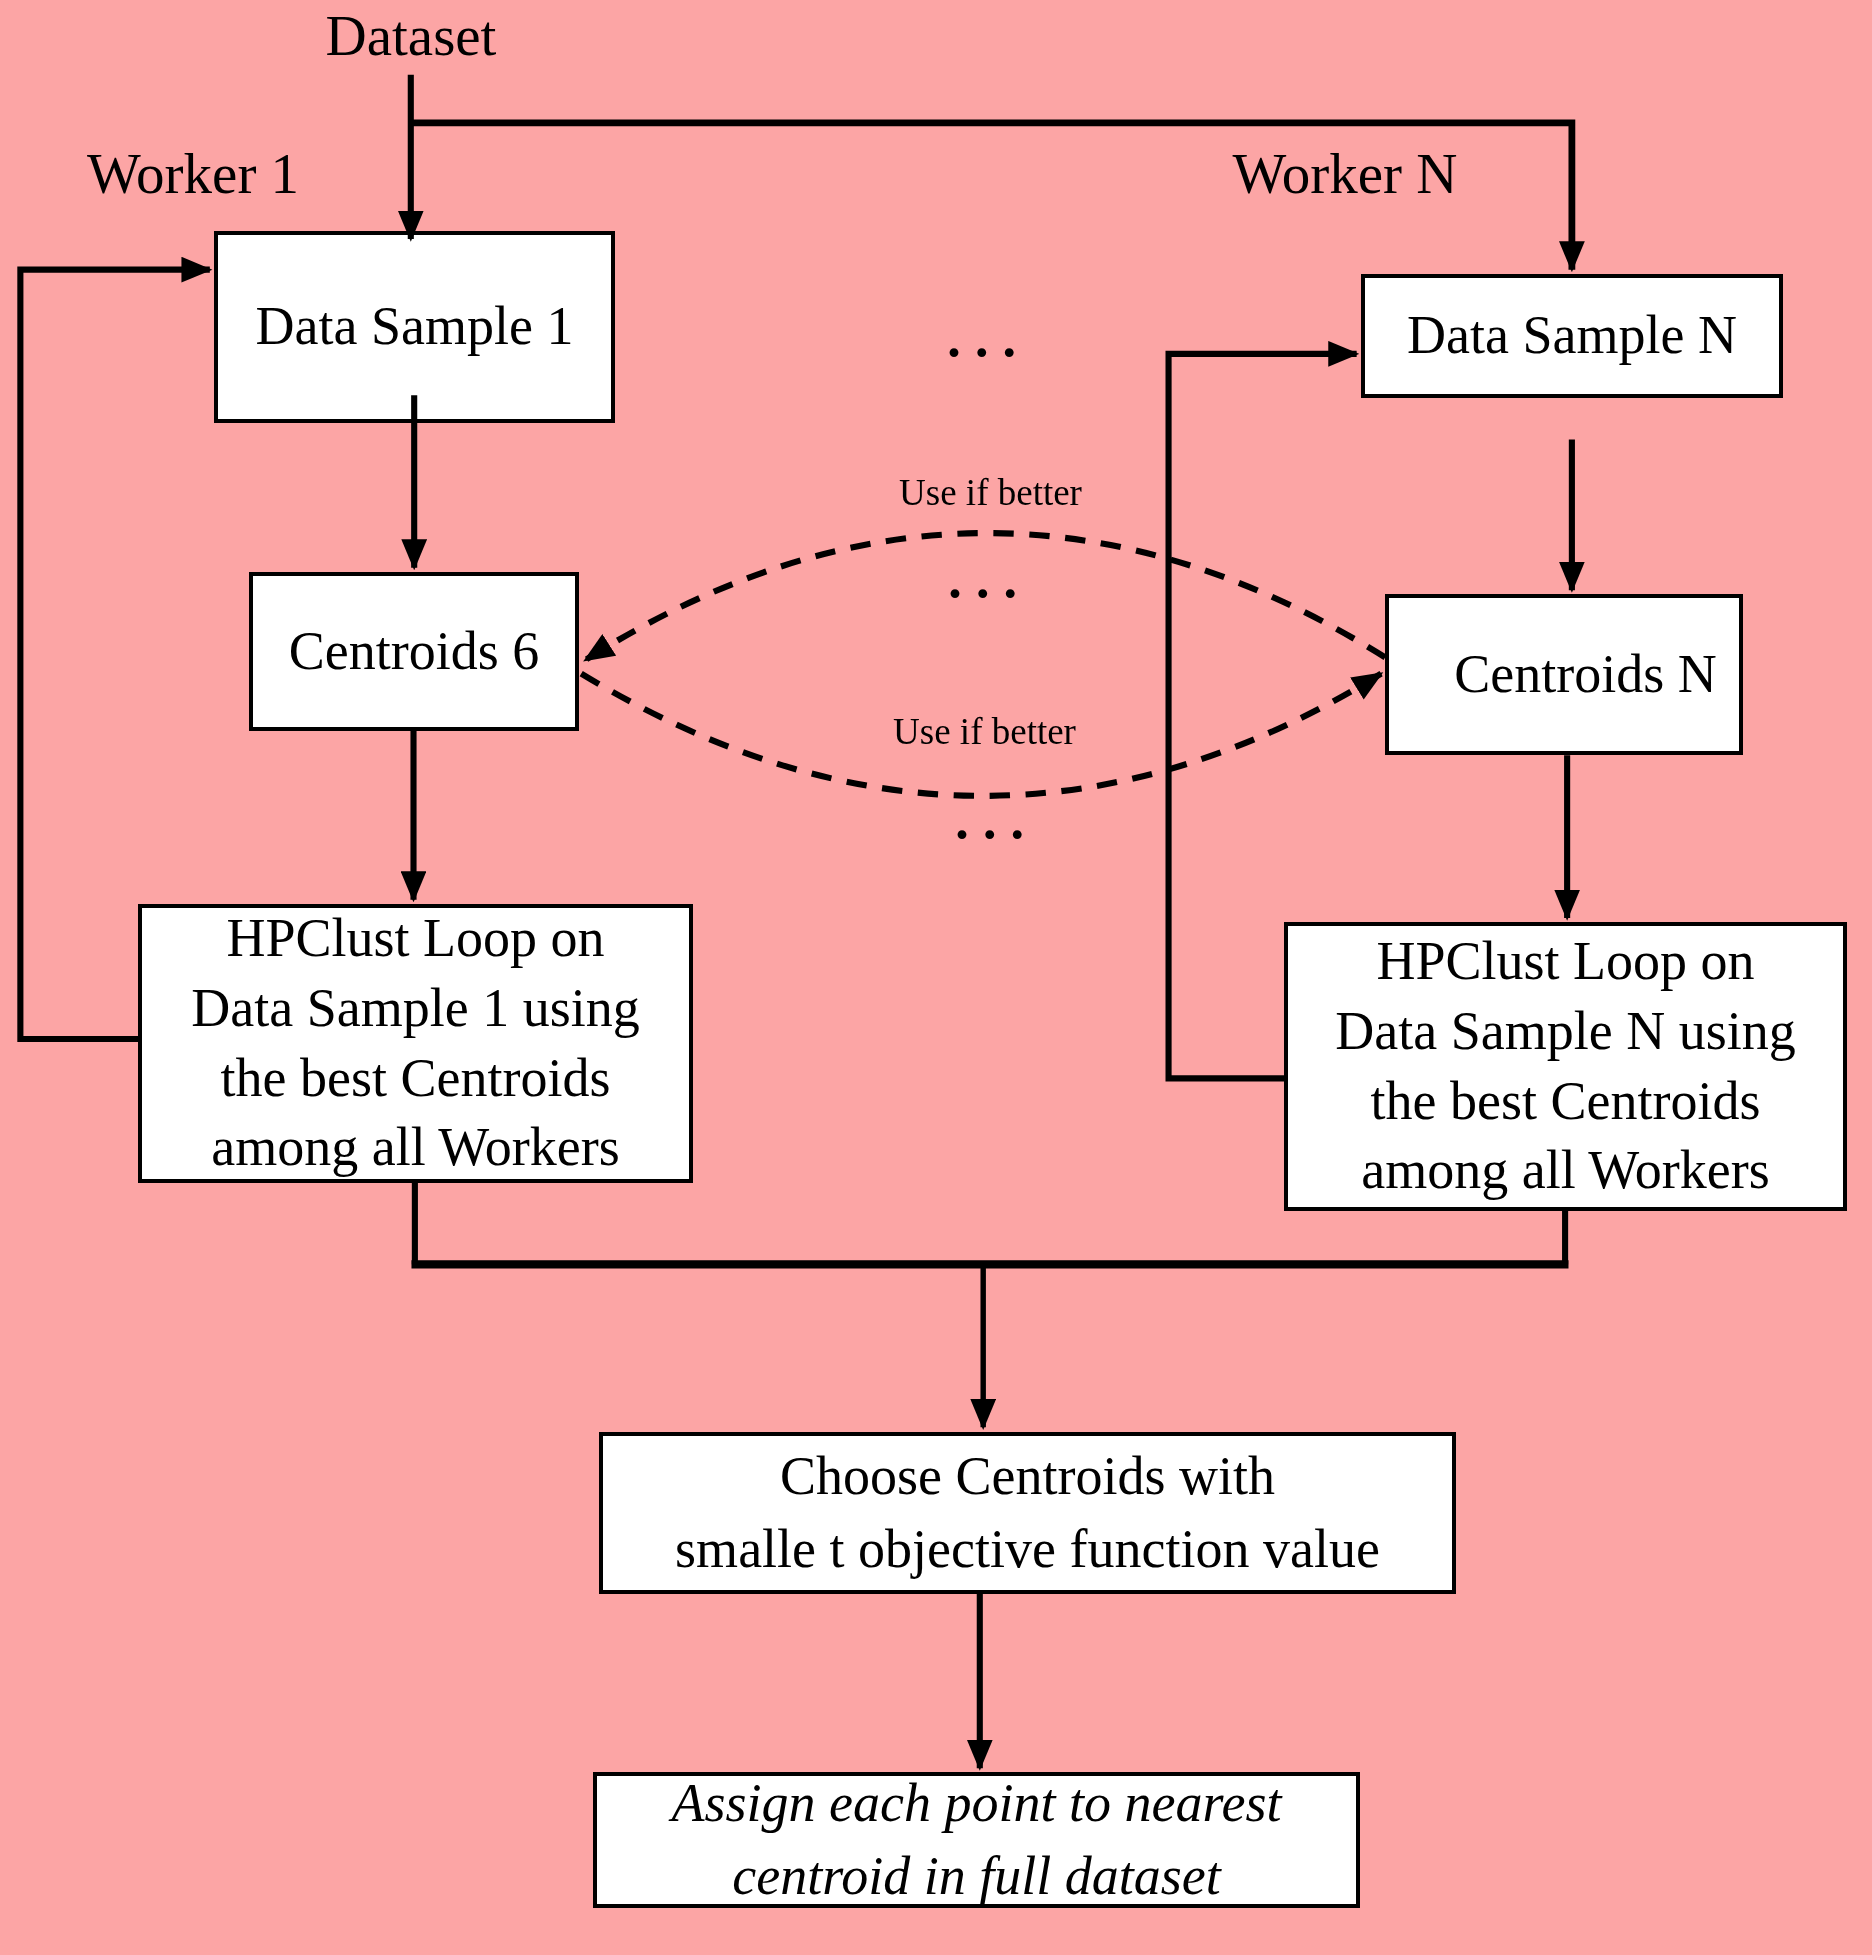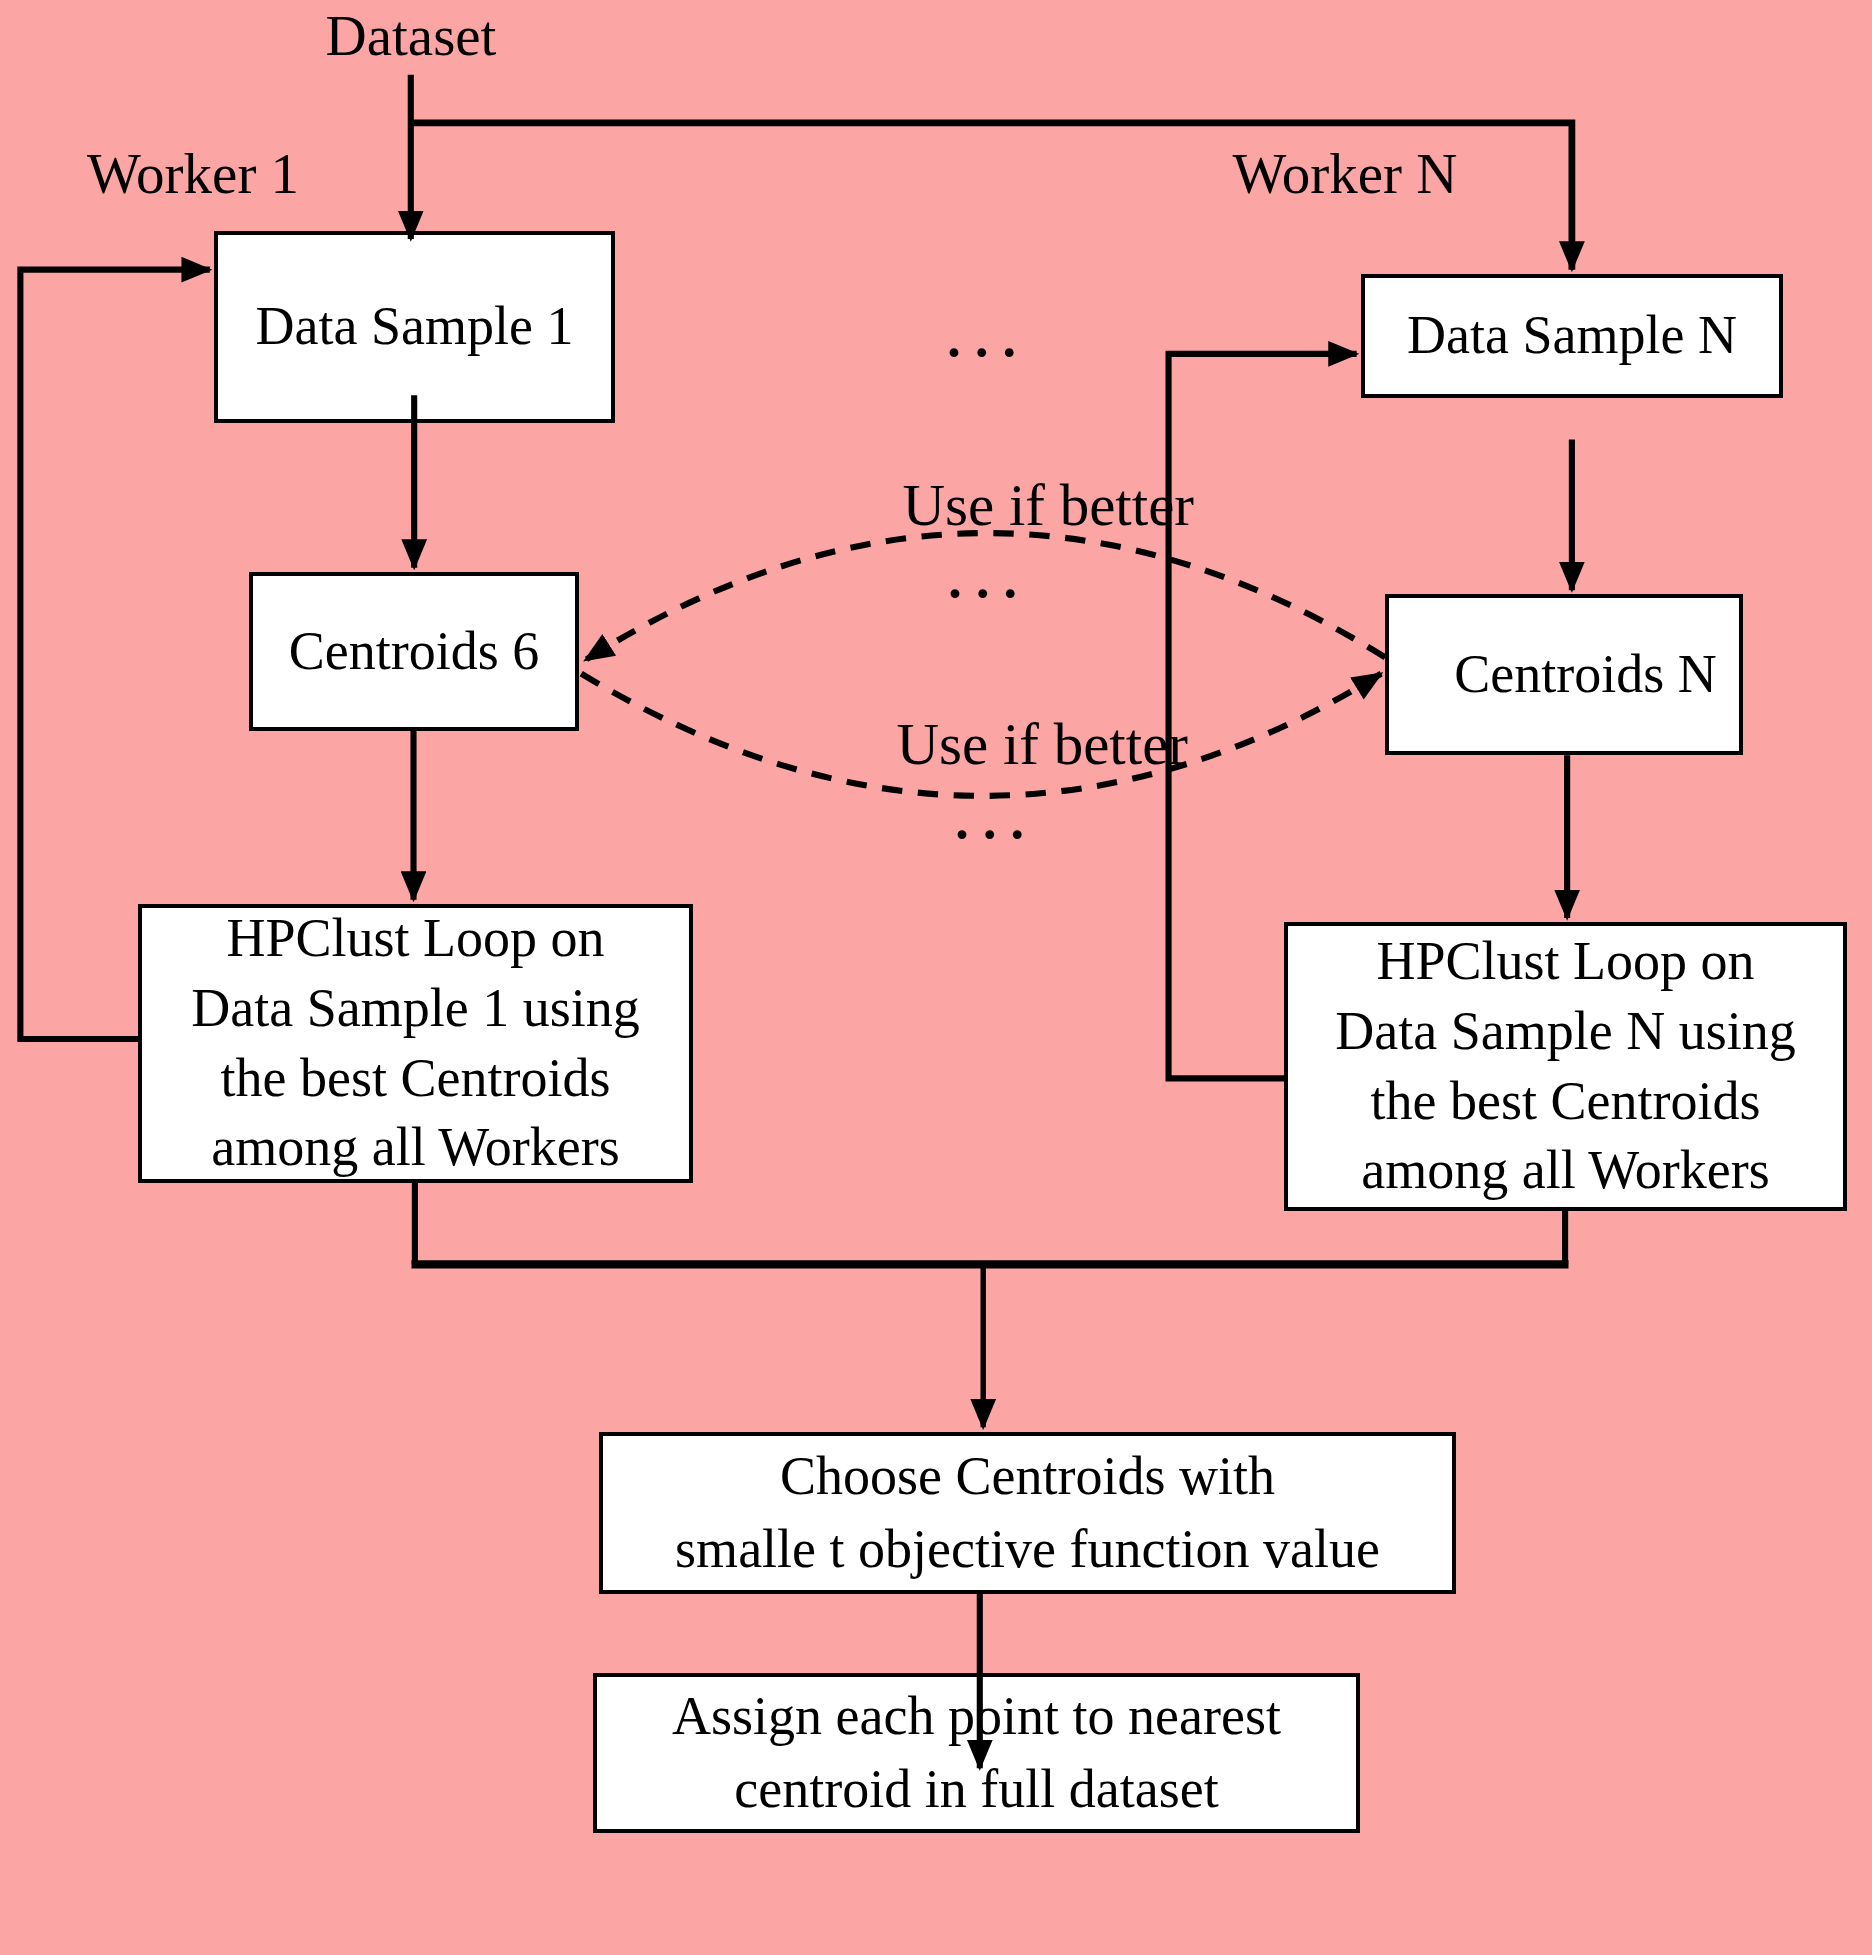--- a/index.html
+++ b/index.html
@@ -38,22 +38,22 @@
   }
   .lbl {
     position: absolute;
     text-align: center;
     font-size: 57px;
     line-height: 1.1;
     white-space: pre-line;
   }
   .edge-lbl {
     position: absolute;
-    text-align: right;
-    font-size: 59px;
+    text-align: center;
+    font-size: 37px;
     line-height: 1.1;
   }
   .dots {
     position: absolute;
     text-align: center;
     font-size: 75px;
     line-height: 1;
     letter-spacing: 2.7px;
   }
   
@@ -61,21 +61,21 @@
   #worker1-label  { left: 23px;   top: 143px;  width: 340px; }
   #workerN-label  { left: 1175px; top: 143px;  width: 340px; }
 
   #box-ds1   { left: 214px;  top: 231px;  width: 401px;  height: 192px; }
   #box-dsN   { left: 1361px; top: 274px;  width: 422px;  height: 124px; }
   #box-c1    { left: 249px;  top: 572px;  width: 330px;  height: 159px; }
   #box-cN    { left: 1385px; top: 594px;  width: 358px;  height: 161px; padding-left: 43px; }
   #box-hp1   { left: 138px;  top: 904px; width: 555px;  height: 279px; }
   #box-hpN   { left: 1284px; top: 922px; width: 563px;  height: 289px; }
   #box-choose{ left: 551px;  top: 1432px; width: 857px; height: 162px; line-height: 1.35; margin-left: 48px; }
-  #box-assign{ left: 593px;  top: 1673px; width: 767px; height: 160px; line-height: 1.35; }
+  #box-assign{ left: 593px;  top: 1772px; width: 767px; height: 136px; line-height: 1.35; font-style: italic; }
 
   #uib-top    { left: 787px; top: 473px;  width: 407px; }
   #uib-bottom { left: 781px; top: 712px; width: 407px; }
 
   #dots-top    { left: 881px; top: 314px;  width: 204px; }
   #dots-middle { left: 882px; top: 555px;  width: 204px; }
   #dots-bottom { left: 889px; top: 796px; width: 204px; }
 </style>
 </head>
 <body>

